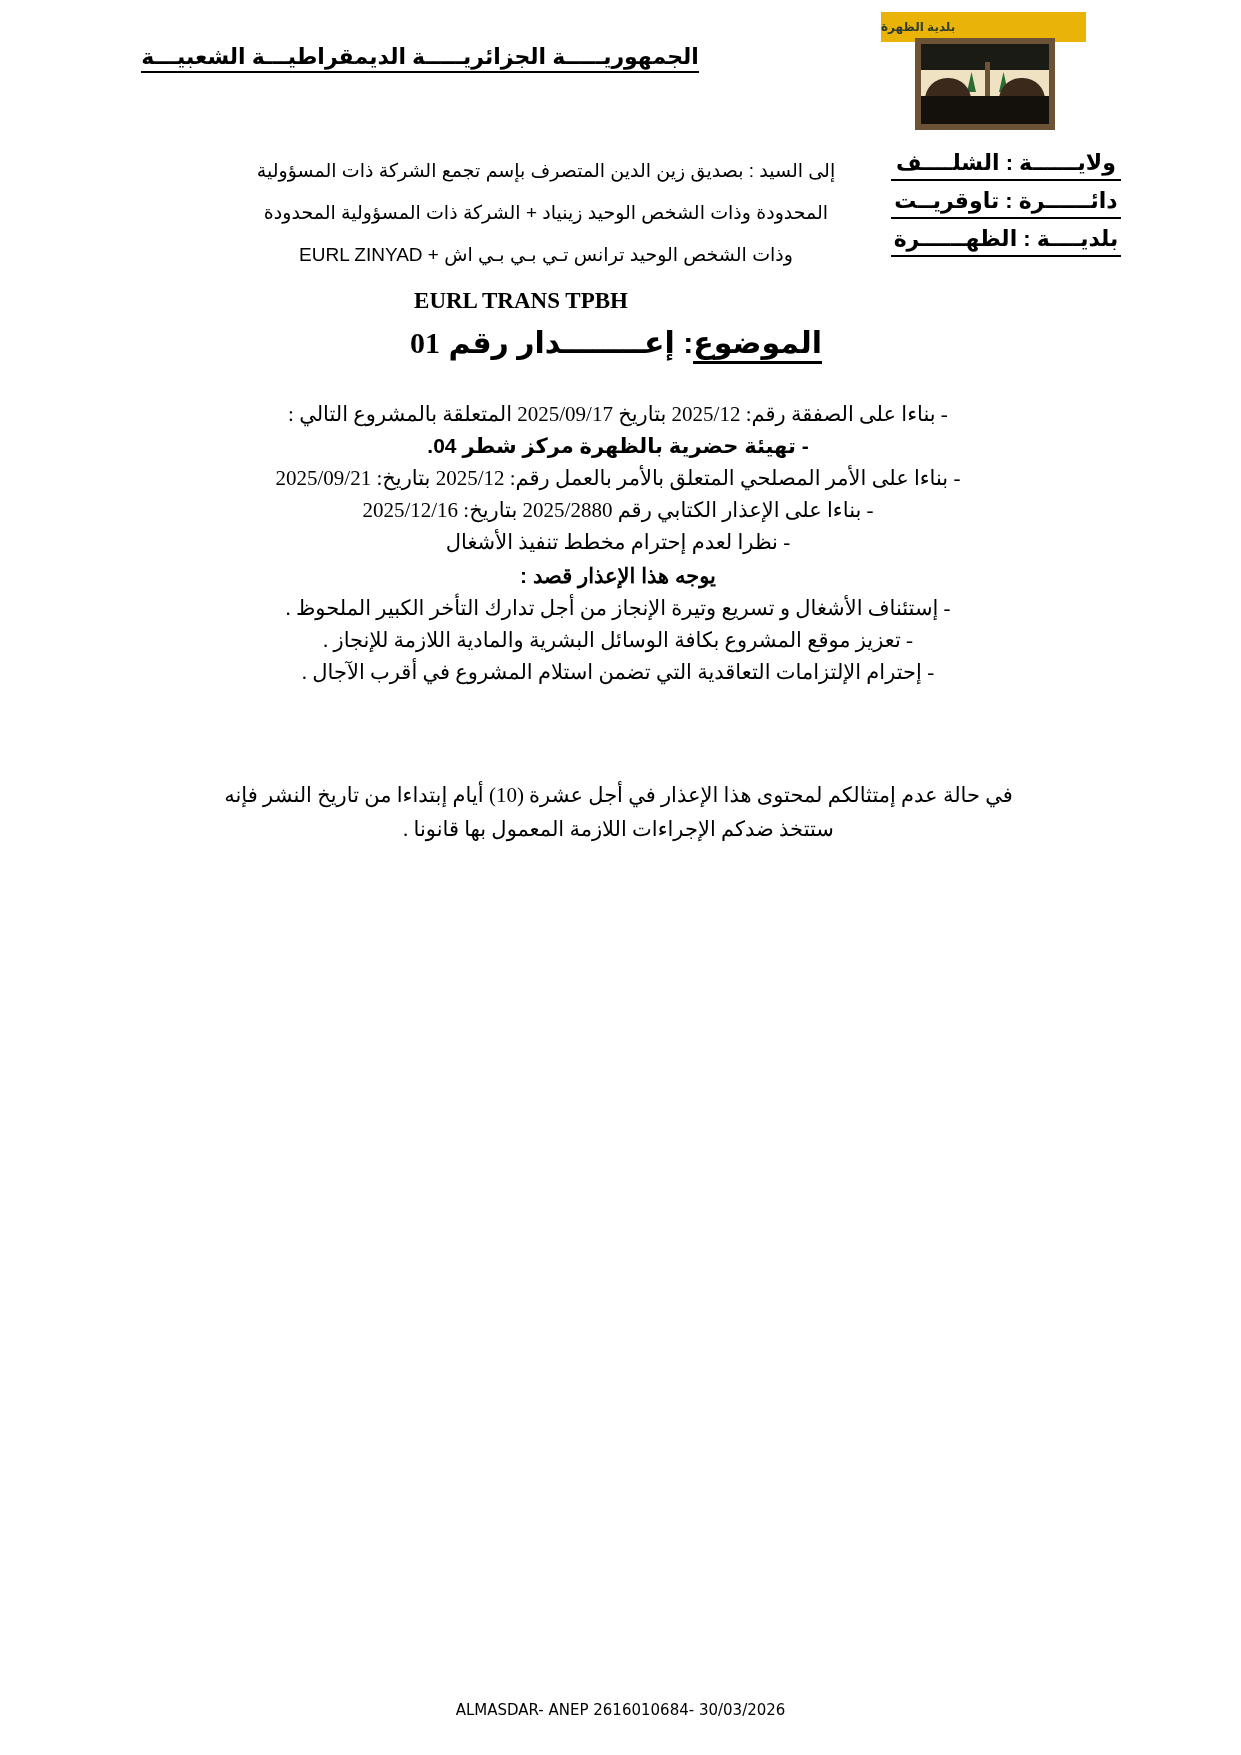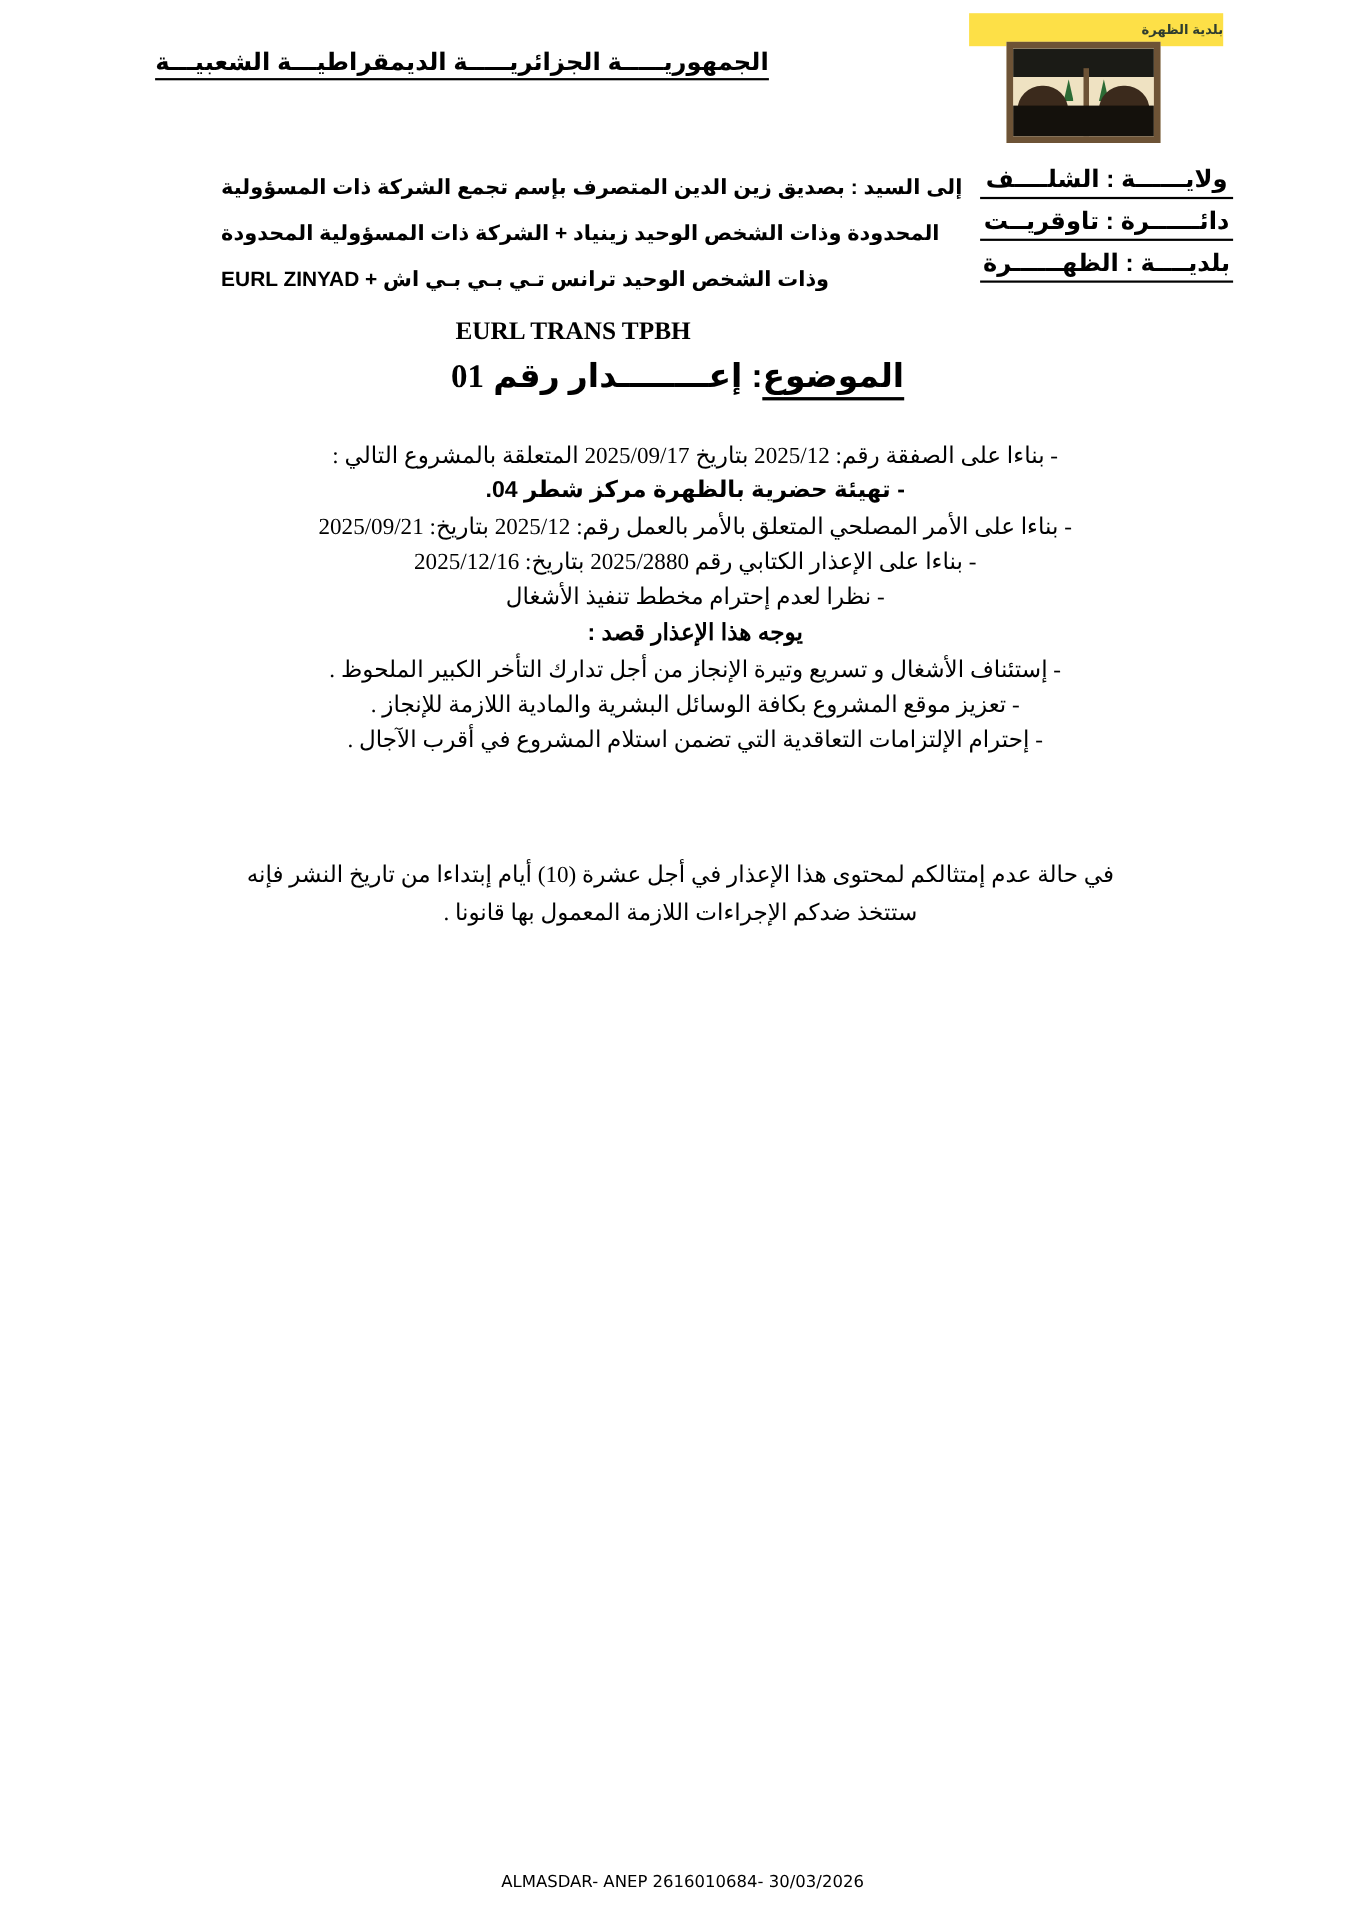--- a/index.html
+++ b/index.html
@@ -54,28 +54,28 @@
     position: absolute;
     top: 12px;
     right: 155px;
     width: 205px;
     height: 118px;
   }
   .emblem-banner {
     position: absolute;
     top: 0;
     left: 0;
-    width: 231px;
+    width: 205px;
     height: 30px;
-    background: #fde047;
+    background: #eab308;
     color: #2f3d2f;
     font-family: "Liberation Sans", "DejaVu Sans", sans-serif;
     font-size: 12px;
     font-weight: bold;
-    text-align: right;
+    text-align: left;
     line-height: 30px;
     letter-spacing: 1px;
     overflow: hidden;
   }
   .emblem-shield {
     position: absolute;
     top: 26px;
     left: 34px;
     width: 140px;
     height: 92px;
@@ -136,24 +136,24 @@
     margin-bottom: 5px;
     white-space: nowrap;
   }
 
   .recipient-block {
     position: absolute;
     top: 150px;
     right: 350px;
     width: 690px;
     font-family: "Liberation Sans", "DejaVu Sans", sans-serif;
-    font-weight: bold;
+    font-weight: normal;
     font-size: 19px;
     line-height: 42px;
-    text-align: left;
+    text-align: center;
   }
   .recipient-line {
     white-space: nowrap;
   }
   .recipient-latin {
     position: absolute;
     top: 288px;
     right: 500px;
     width: 440px;
     text-align: center;
@@ -184,21 +184,21 @@
     font-weight: bold;
     direction: ltr;
     unicode-bidi: embed;
     display: inline-block;
   }
 
   
   .body-block {
     position: absolute;
     top: 398px;
-    right: 214px;
+    right: 228px;
     width: 790px;
     font-family: "Liberation Serif", "DejaVu Serif", serif;
     font-size: 21px;
     line-height: 32px;
     text-align: center;
   }
   .body-line {
     white-space: nowrap;
   }
   .body-line.strong {

